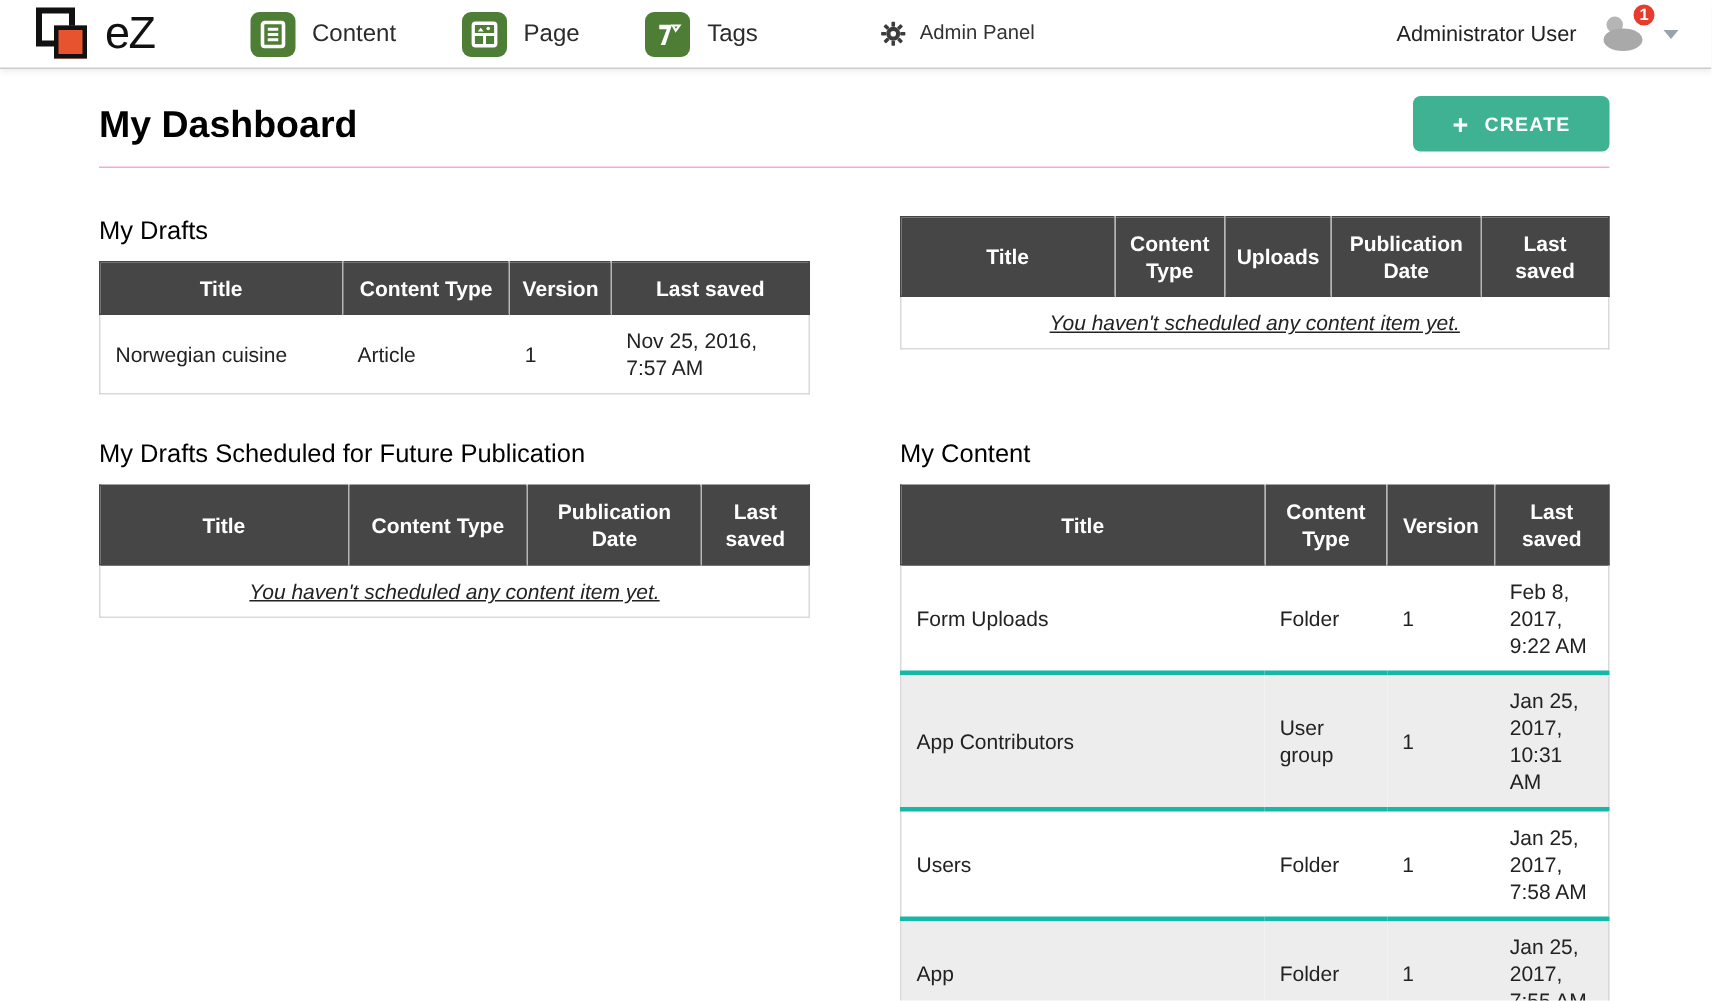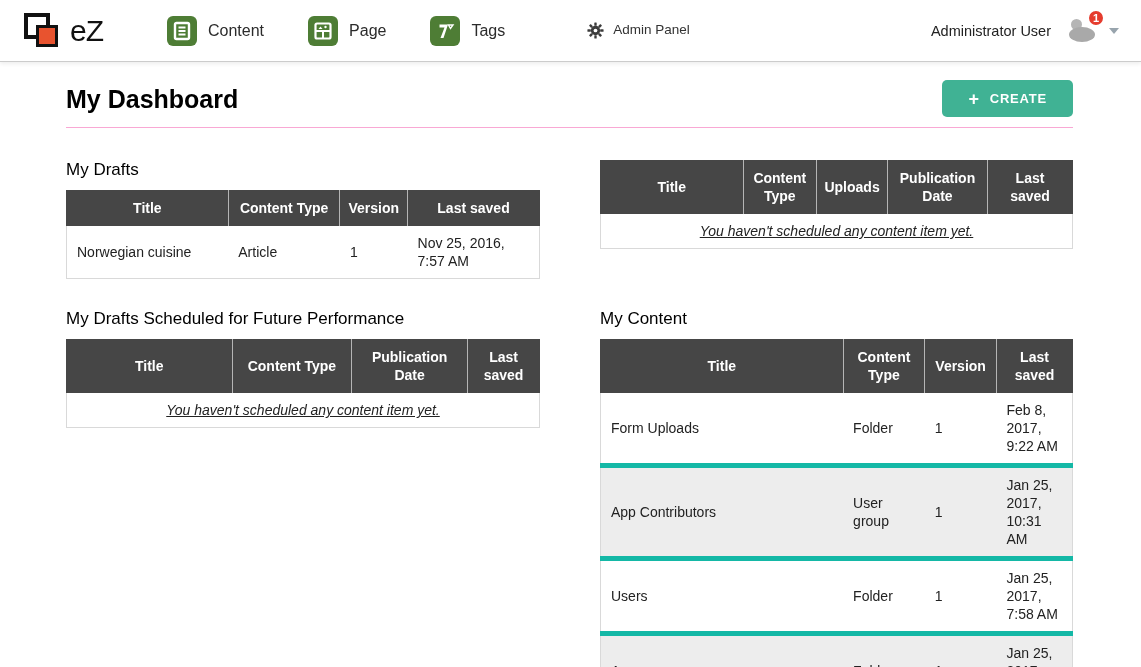--- a/index.html
+++ b/index.html
@@ -6,21 +6,21 @@
   html, body {
     width: 1141px; height: 667px;
     overflow: hidden;
     background: #fff;
     font-family: "Liberation Sans", sans-serif;
     color: #222;
   }
 
   
   .topbar {
-    height: 62px;
+    height: 46px;
     display: flex;
     align-items: center;
     padding: 0 22px 0 24px;
     border-bottom: 1px solid #cccccc;
     box-shadow: 0 2px 4px rgba(0,0,0,0.07);
     position: relative;
     background: #fff;
   }
   .logo { display: flex; align-items: center; cursor: pointer; }
   .logo-mark { position: relative; width: 40px; height: 40px; margin-right: 6px; }
@@ -104,21 +104,21 @@
     font-size: 14px; font-weight: bold;
     text-align: center; vertical-align: middle;
     padding: 8px 6px; line-height: 18px;
     border-right: 1px solid #b5b5b5;
   }
   thead th:last-child { border-right: none; }
   tbody td {
     font-size: 14px; color: #222;
     padding: 8px 10px; line-height: 18px;
     vertical-align: middle;
-    border-bottom: 5px solid #14b8a6;
+    border-bottom: 3px solid #14b8a6;
     word-wrap: break-word;
   }
   tbody tr:last-child td { border-bottom: none; }
   table { border: 1px solid #d9d9d9; }
   thead tr { border: 1px solid #464646; }
   .empty-cell {
     text-align: center; font-style: italic; color: #222;
     padding: 8px 10px;
     text-decoration: underline;
   }
@@ -274,21 +274,21 @@
         </thead>
         <tbody>
           <tr>
             <td class="empty-cell" colspan="5">You haven't scheduled any content item yet.</td>
           </tr>
         </tbody>
       </table>
     </section>
 
     <section>
-      <h2 class="section-title">My Drafts Scheduled for Future Performance</h2>
+      <h2 class="section-title">My Drafts Scheduled for Future Publication</h2>
       <table class="t-mysched">
         <colgroup>
             <col class="c0">
             <col class="c1">
             <col class="c2">
             <col class="c3">
           </colgroup>
         <thead>
           <tr>
             <th>Title</th>

